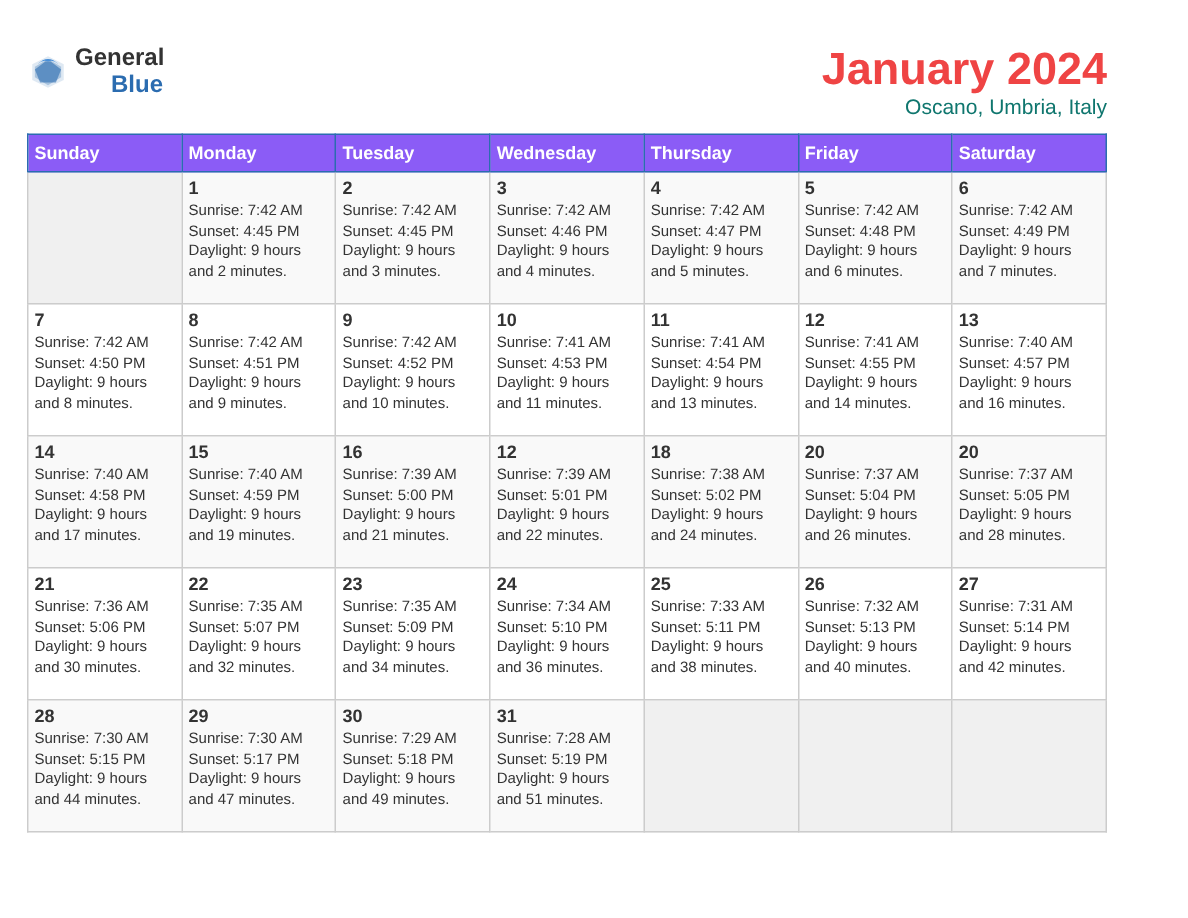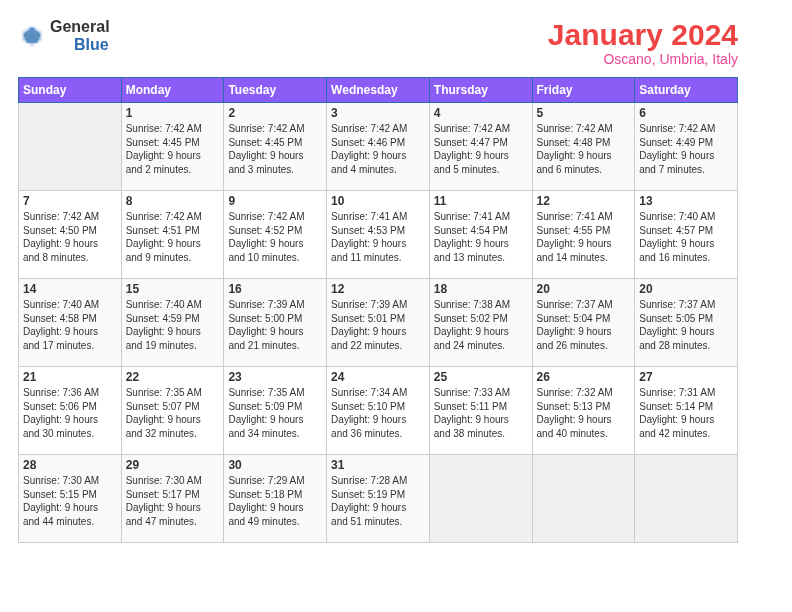--- a/index.html
+++ b/index.html
@@ -7,21 +7,21 @@
       font-family: Arial, sans-serif;
       background: #fff;
       width: 792px;
       height: 612px;
       overflow: hidden;
     }
     .page {
       width: 756px;
       height: 612px;
       background: #fff;
-      padding: 18px 18px 10px 18px;
+      padding: 30px 18px 10px 18px;
     }
     .header {
       display: flex;
       justify-content: space-between;
       align-items: flex-start;
       margin-bottom: 10px;
     }
     .logo {
       display: flex;
       align-items: center;
@@ -51,21 +51,21 @@
       text-align: right;
     }
     .main-title {
       font-size: 30px;
       font-weight: bold;
       color: #ef4444;
       line-height: 1.1;
     }
     .subtitle {
       font-size: 14px;
-      color: #ec4899;
+      color: #0f766e;
     }
     .calendar {
       width: 100%;
       border-collapse: collapse;
       font-size: 11px;
     }
     .calendar thead tr th {
       background: #8b5cf6;
       color: #fff;
       padding: 5px 4px;

